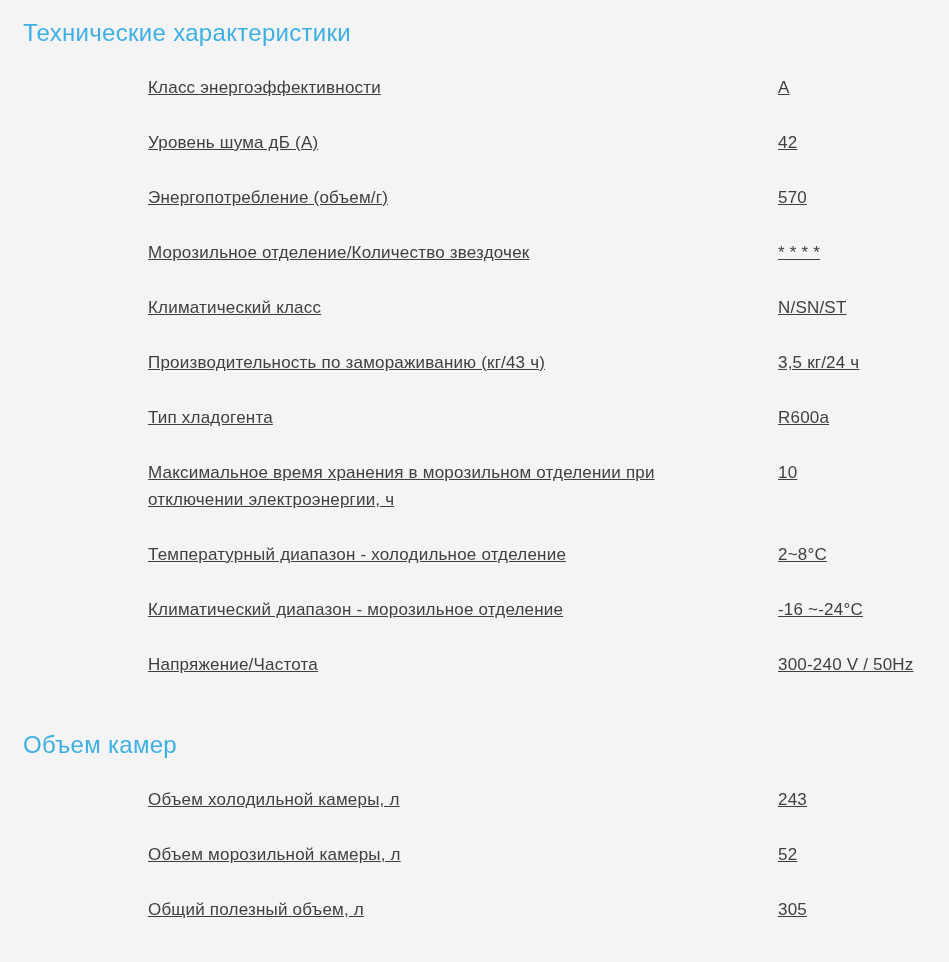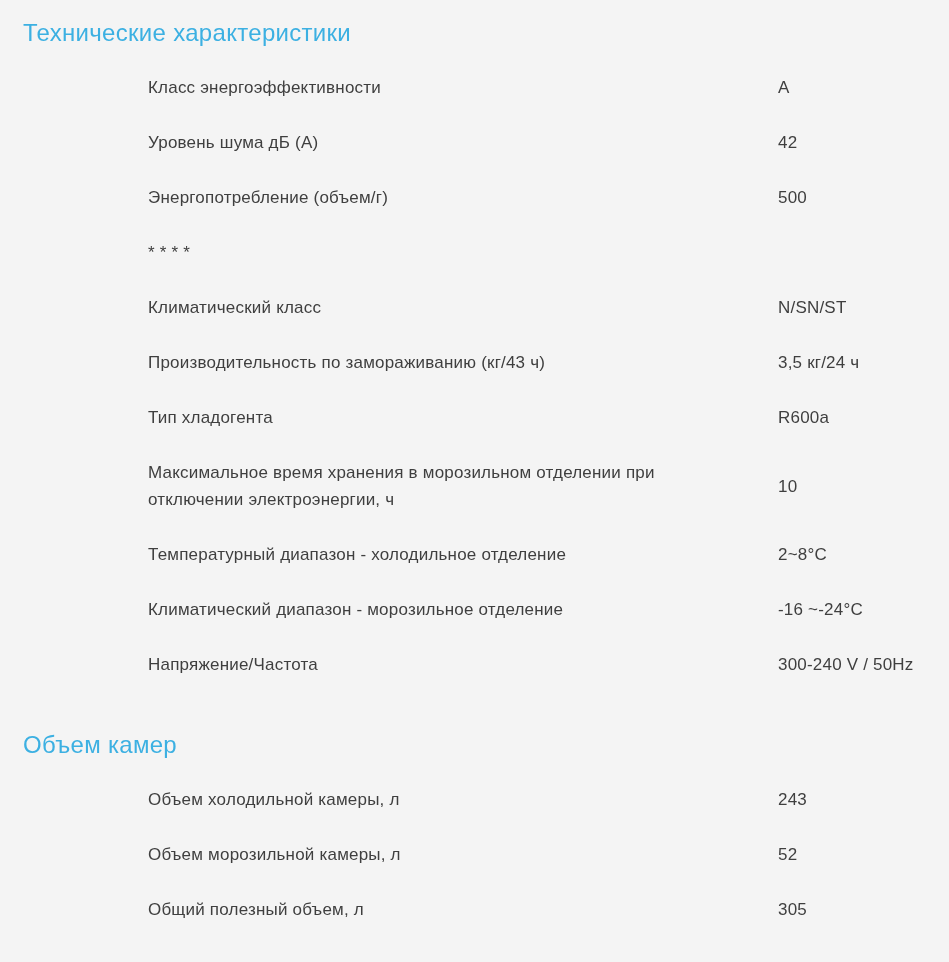--- a/index.html
+++ b/index.html
@@ -28,23 +28,24 @@
     letter-spacing: 0.3px;
   }
   .section-title.second {
     padding-top: 38px;
   }
   .spec-table {
     margin: 0;
   }
   .spec-row {
     display: flex;
-    align-items: center;
+    align-items: flex-start;
     padding: 14px 0;
     margin: 0 20px 0 148px;
+    text-decoration: underline;
   }
   .spec-label {
     width: 630px;
     box-sizing: border-box;
     padding-right: 30px;
     font-size: 17px;
     line-height: 27px;
     letter-spacing: 0.2px;
   }
   .spec-value {
@@ -66,23 +67,24 @@
     <div class="spec-row">
       <div class="spec-label">Класс энергоэффективности</div>
       <div class="spec-value">A</div>
     </div>
     <div class="spec-row">
       <div class="spec-label">Уровень шума дБ (А)</div>
       <div class="spec-value">42</div>
     </div>
     <div class="spec-row">
       <div class="spec-label">Энергопотребление (объем/г)</div>
-      <div class="spec-value">500</div>
+      <div class="spec-value">570</div>
     </div>
     <div class="spec-row">
+      <div class="spec-label">Морозильное отделение/Количество звездочек</div>
       <div class="spec-value">* * * *</div>
     </div>
     <div class="spec-row">
       <div class="spec-label">Климатический класс</div>
       <div class="spec-value">N/SN/ST</div>
     </div>
     <div class="spec-row">
       <div class="spec-label">Производительность по замораживанию (кг/43 ч)</div>
       <div class="spec-value">3,5 кг/24 ч</div>
     </div>

